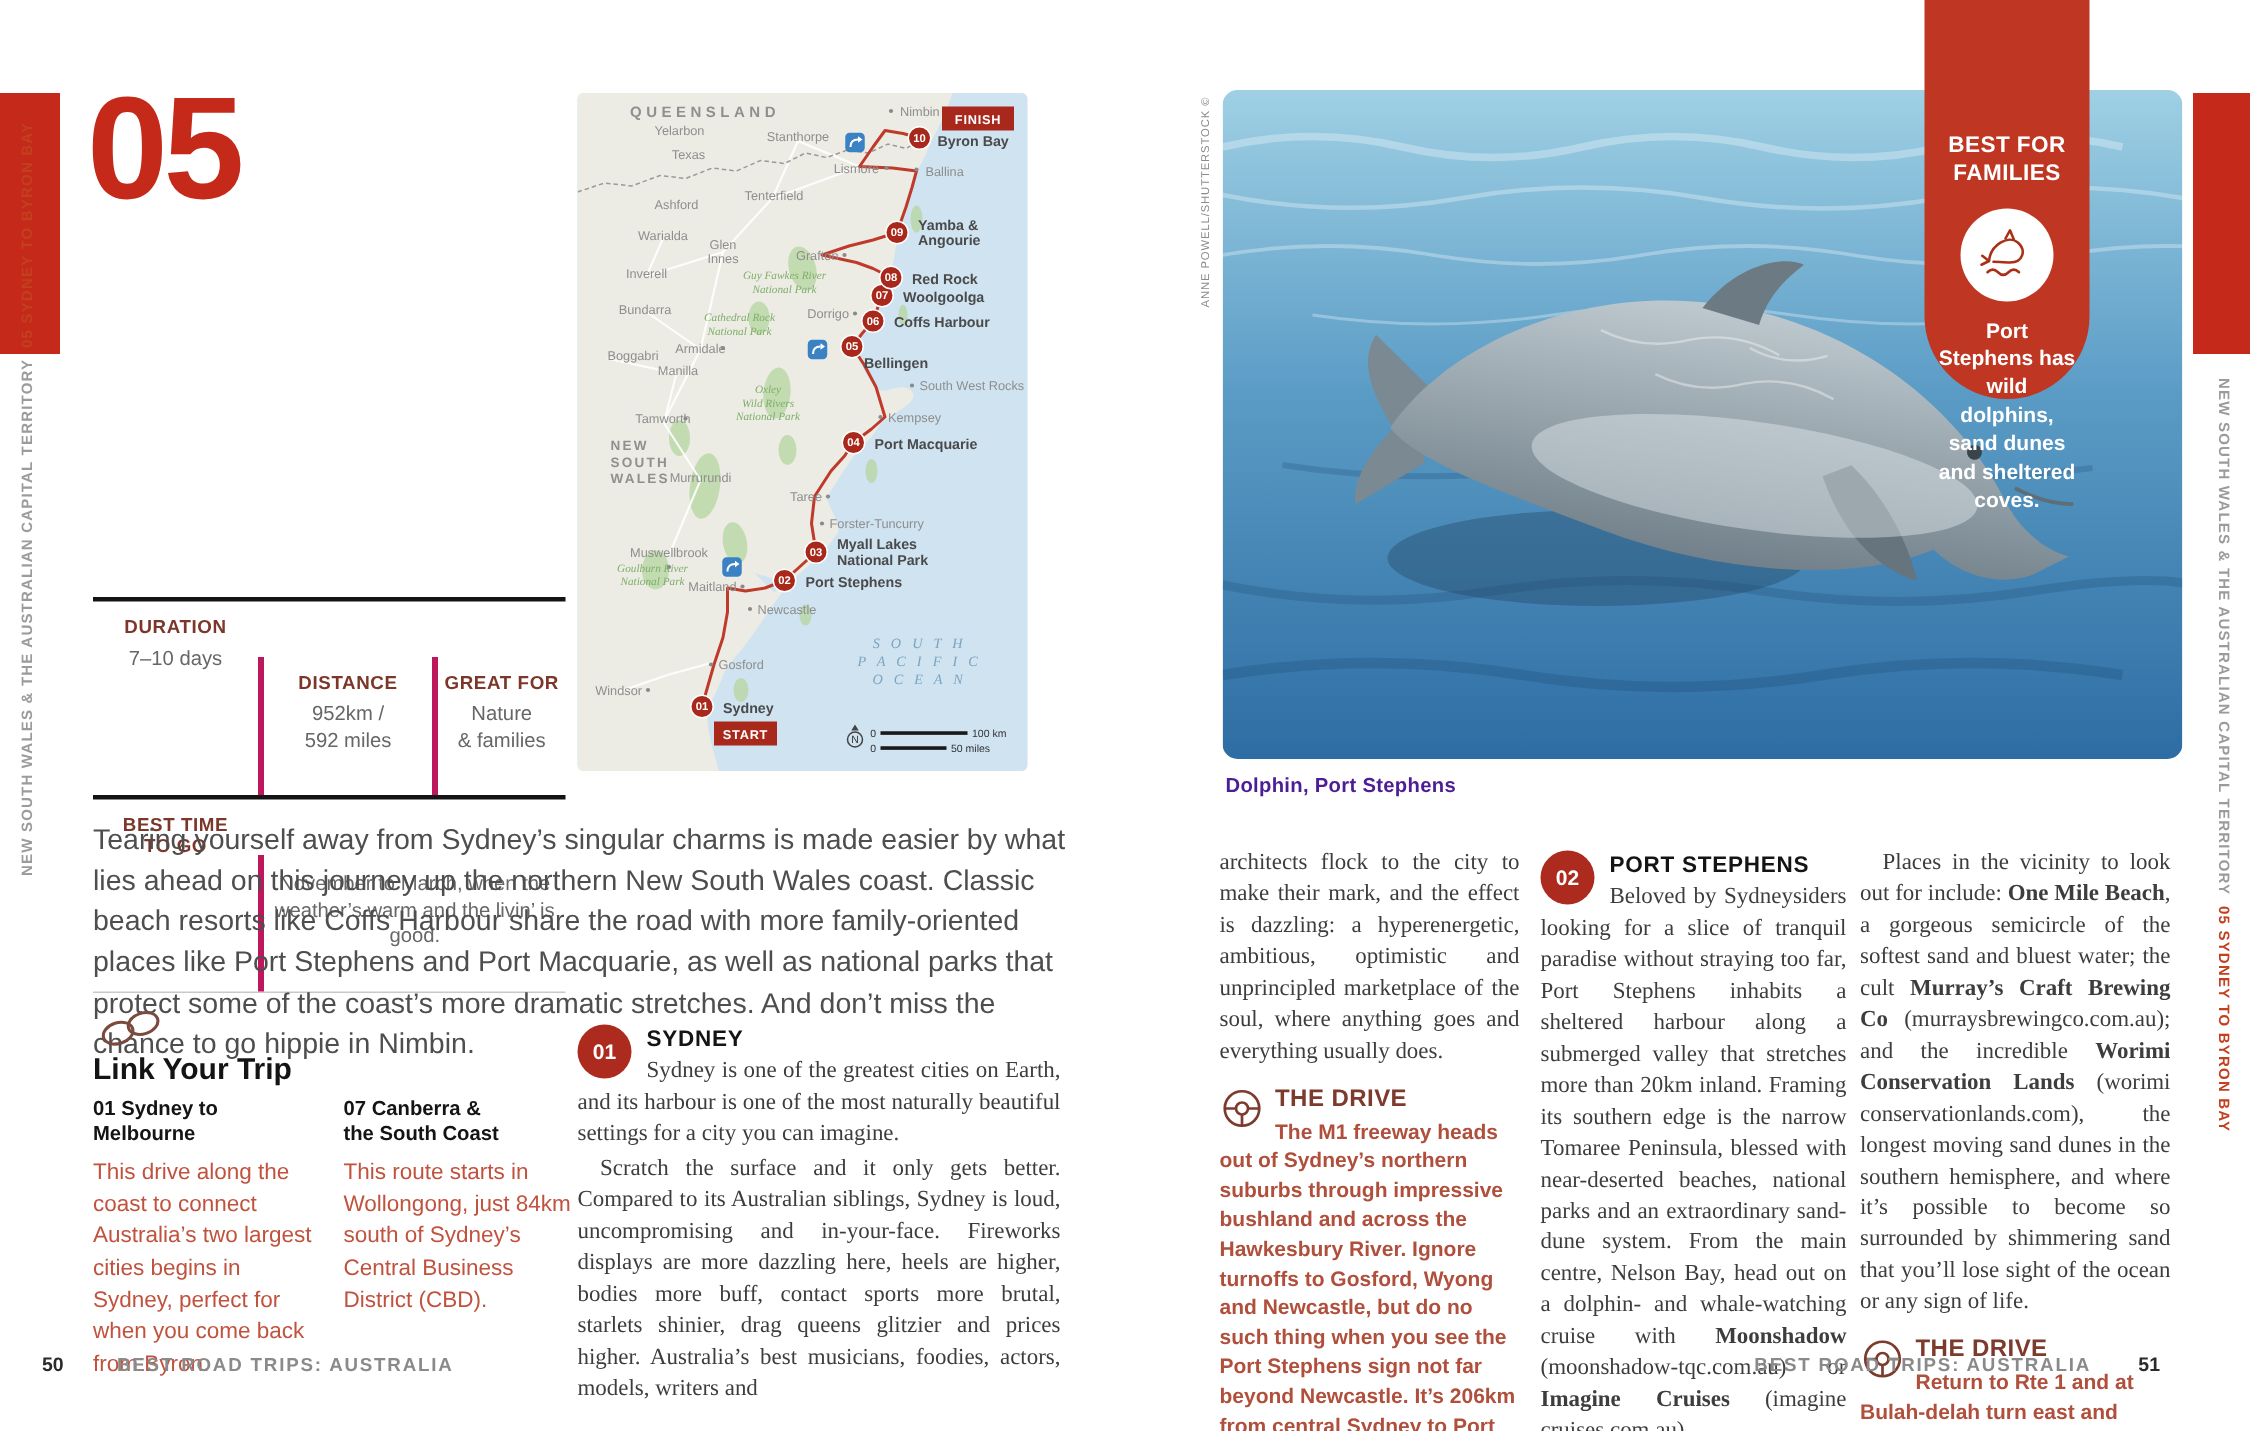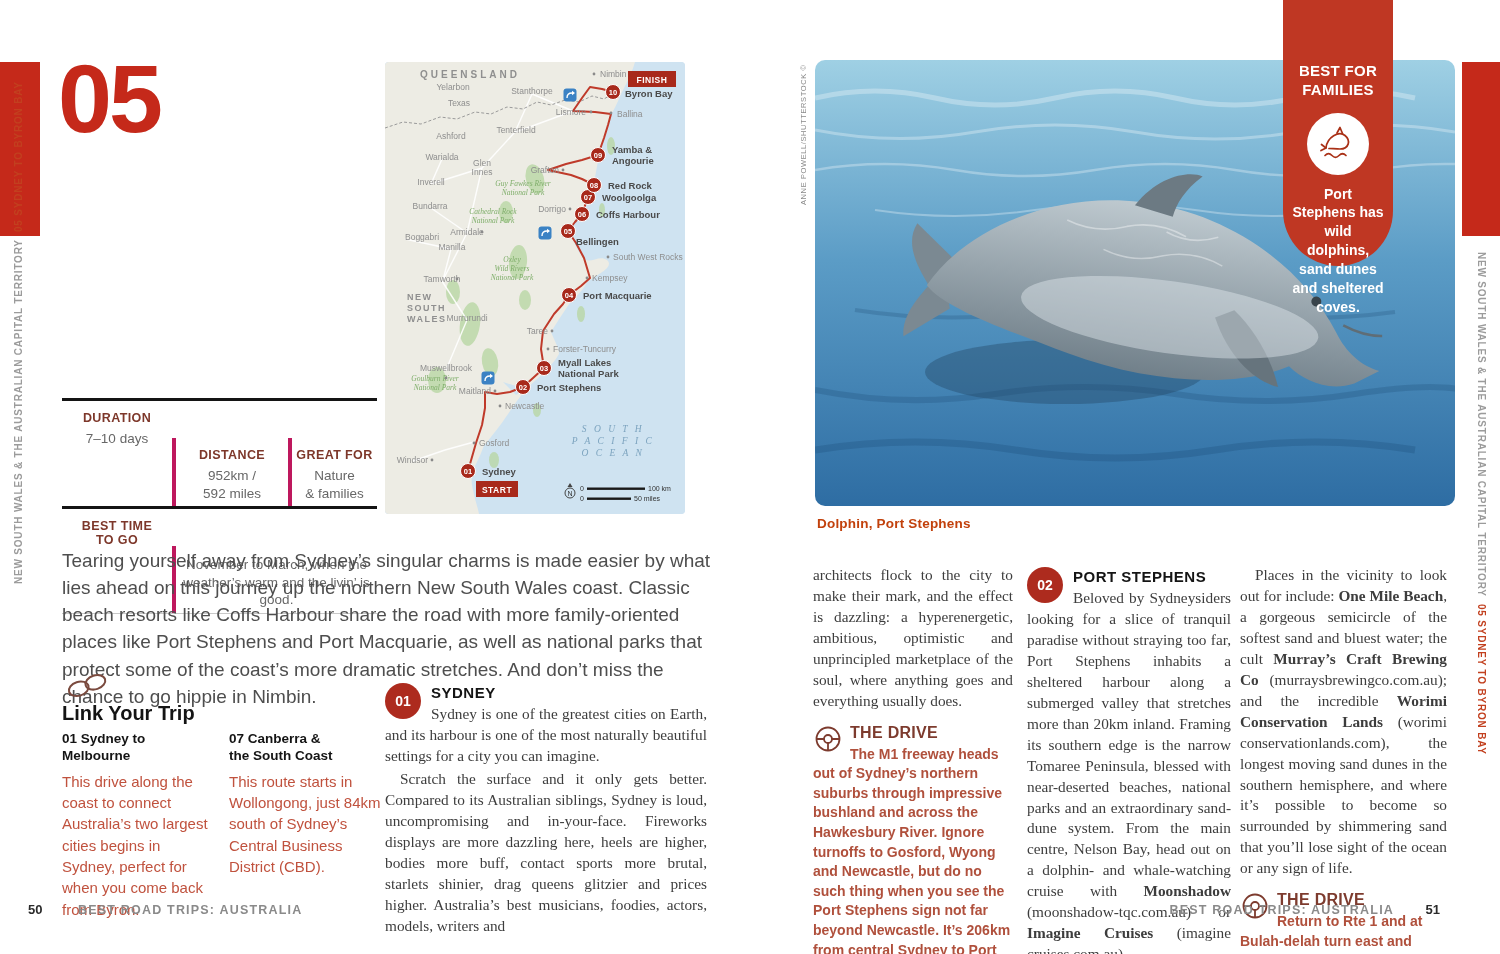--- a/index.html
+++ b/index.html
@@ -17,21 +17,21 @@
   .vtext.right{left:1487px;top:252px;transform:rotate(90deg);transform-origin:0 0;}
 
   
   .trip-num{left:58px;top:50px;font-size:97px;font-weight:800;color:#c5291a;line-height:1;letter-spacing:-3px;}
   .trip-title{left:60px;top:168px;width:345px;font-size:47px;font-weight:800;color:#141414;line-height:1.14;letter-spacing:-.5px;}
 
   
   .facts{left:62px;top:398px;width:315px;border-top:3px solid #141414;font-size:12.5px;}
   .facts .row1{display:flex;border-bottom:3px solid #141414;}
   .facts .row2{display:flex;border-bottom:1px solid #c9c9c9;}
-  .facts .cell{padding:10px 4px 4px;text-align:center;}
+  .facts .cell{padding:10px 4px 28px;text-align:center;}
   .facts .cell+.cell{border-left:4px solid #be185d;margin-top:37px;}
   .facts .h{color:#7d372a;font-weight:bold;letter-spacing:.4px;margin-bottom:5px;}
   .facts .v{color:#676767;font-size:13.5px;line-height:1.3;}
   .r1c1{width:102px;} .r1c2{width:104px;flex:0 0 auto;} .r1c3{flex:1;}
   .r2c1{width:102px;flex:0 0 auto;} .r2c2{flex:1;display:flex;align-items:center;justify-content:center;}
 
   
   .map{left:385px;top:62px;width:300px;height:452px;border-radius:4px;overflow:hidden;background:#cfe3f1;}
   .map svg{display:block;}
   .m-region{font:bold 10px "Liberation Sans",sans-serif;fill:#8f8f8f;letter-spacing:3px;}
@@ -69,24 +69,24 @@
   
   .drive{margin-top:10px;}
   .drive .dicon{float:left;margin:2px 7px 2px 0;}
   .drive .dh{font-size:16px;font-weight:800;color:#7d3b2e;letter-spacing:.3px;padding-top:2px;}
   .drive .db{font-size:14px;font-weight:600;color:#b0503c;line-height:1.4;margin-top:3px;}
 
   
   .photo{left:815px;top:60px;width:640px;height:446px;border-radius:10px;overflow:hidden;}
   .credit{left:799px;top:205px;transform:rotate(-90deg);transform-origin:0 0;font-size:7.5px;
           letter-spacing:.6px;color:#8a8a8a;white-space:nowrap;}
-  .caption{left:817px;top:516px;font-size:13.5px;font-weight:bold;color:#c2410c;letter-spacing:.2px;}
+  .caption{left:817px;top:516px;font-size:13.5px;font-weight:bold;color:#4c1d95;letter-spacing:.2px;}
   .badge{left:1283px;top:0;width:110px;height:266px;background:#bf3723;border-radius:0 0 55px 55px;
          text-align:center;color:#fff;}
-  .badge .bt{font-size:15px;font-weight:800;line-height:1.25;padding-top:62px;letter-spacing:.3px;}
+  .badge .bt{font-size:15px;font-weight:800;line-height:1.25;padding-top:88px;letter-spacing:.3px;}
   .badge .bcirc{width:62px;height:62px;border-radius:50%;background:#fff;margin:13px auto 10px;
                 display:flex;align-items:center;justify-content:center;}
   .badge .bb{font-size:14px;font-weight:bold;line-height:1.35;width:92px;margin:0 auto;}
 
   
   .foot{top:902px;font-size:12.5px;}
   .foot .num{font-weight:800;color:#2b2b2b;font-size:13px;}
   .foot .brand{color:#8a8a8a;font-weight:600;letter-spacing:1.2px;}
   .foot.fl{left:28px;} .foot.fl .brand{margin-left:32px;}
   .foot.fr{right:60px;} .foot.fr .num{margin-left:28px;}

